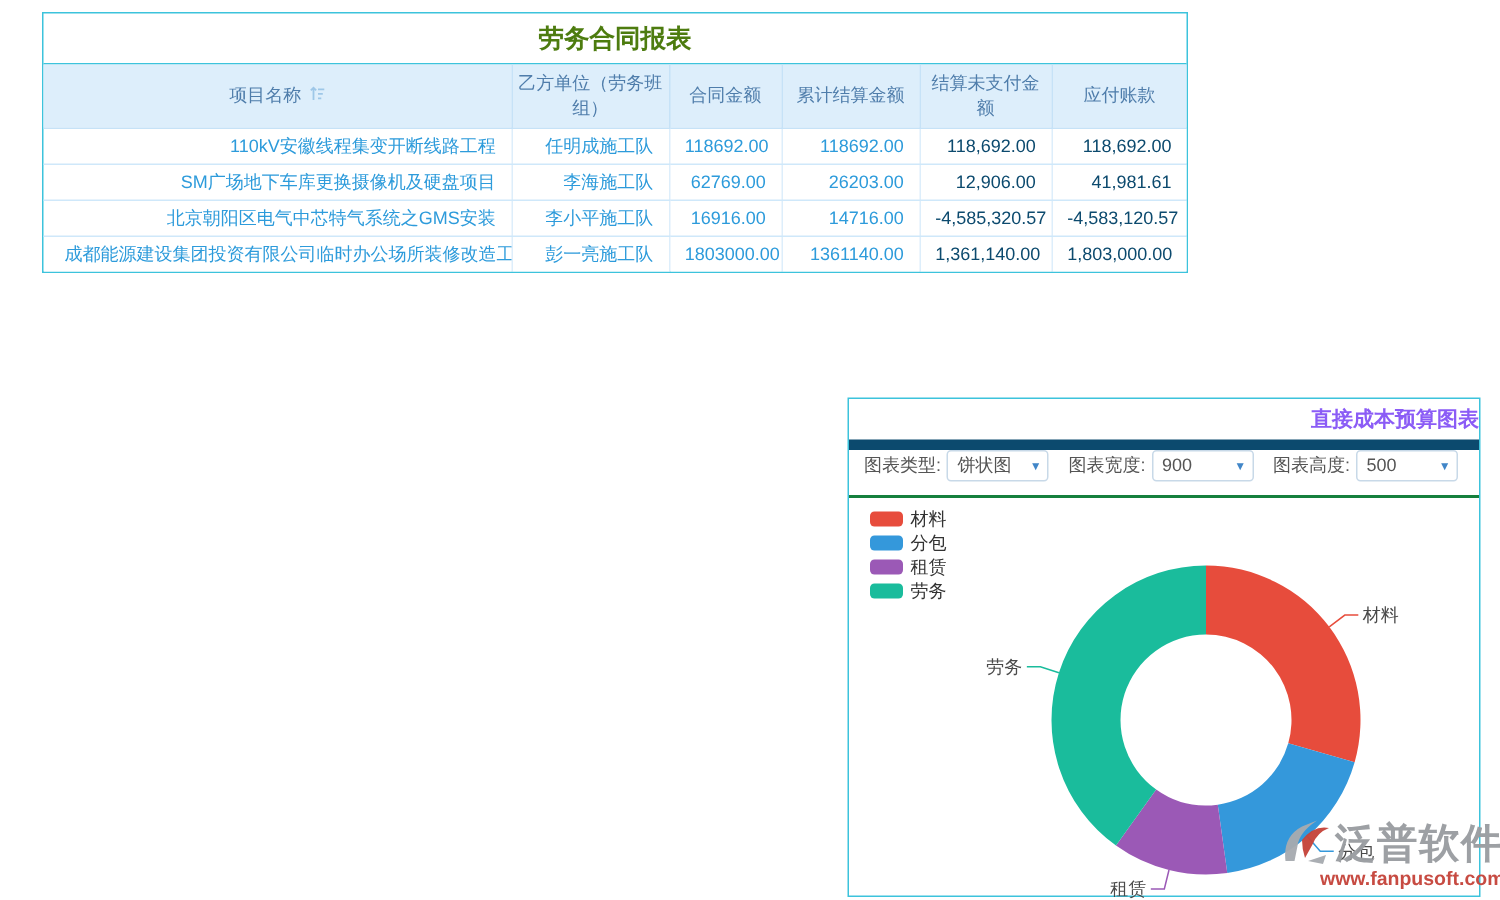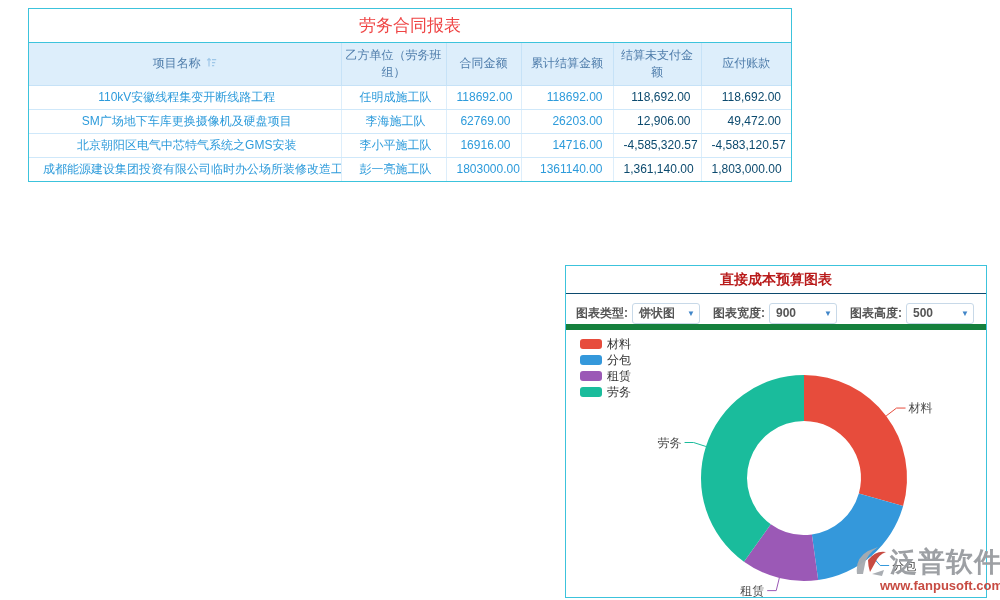--- a/index.html
+++ b/index.html
@@ -3,42 +3,42 @@
 <meta charset="utf-8">
 <style>
   html,body{margin:0;padding:0;}
   body{
     width:1000px;height:600px;position:relative;overflow:hidden;background:#fff;
     font-family:"Liberation Sans","DejaVu Sans",sans-serif;
     -webkit-font-smoothing:antialiased;
   }
   
   .table-panel{position:absolute;left:28px;top:8px;width:762px;border:1px solid #3cc3dc;background:#fff;}
-  .panel-title{height:33px;line-height:33px;text-align:center;font-weight:normal;font-size:17px;color:#ef4444;border-bottom:1px solid #3cc3dc;}
+  .panel-title{height:33px;line-height:33px;text-align:center;font-weight:bold;font-size:17px;color:#4d7c0f;border-bottom:1px solid #3cc3dc;}
   table{border-collapse:collapse;width:100%;table-layout:fixed;}
   thead th{
     background:#ddeefb;color:#4f7dab;font-size:12px;font-weight:normal;text-align:center;
     height:42px;border-right:1px solid #c6e2f7;border-bottom:1px solid #c6e2f7;padding:2px 4px;box-sizing:border-box;
   }
   thead th:last-child{border-right:none;}
   tbody td{
     font-size:12px;height:24px;border-right:1px solid #ddeefb;border-bottom:1px solid #cfe8fa;
     padding:0 10px;white-space:nowrap;overflow:hidden;box-sizing:border-box;background:#fff;
   }
   tbody td:last-child{border-right:none;}
   tbody tr:last-child td{border-bottom:none;}
   td.link, td.link span{color:#2d9bdb;}
   td.dark{color:#0c4a6e;}
-  td.al{text-align:center;padding-left:14px;}
+  td.al{text-align:right;padding-left:14px;}
   td.ar{text-align:right;}
   .sort-icon{display:inline-block;vertical-align:-1px;margin-left:5px;cursor:pointer;}
   
   .chart-panel{position:absolute;left:565px;top:265px;width:420px;height:331px;border:1px solid #3cc3dc;background:#fff;}
-  .chart-title{height:27px;line-height:27px;text-align:center;font-weight:bold;font-size:14px;color:#b91c1c;border-bottom:1px solid #0c4a6e;}
-  .controls{height:30px;display:flex;align-items:flex-end;padding-left:10px;gap:13px;border-bottom:6px solid #15803d;font-weight:bold;}
+  .chart-title{height:27px;line-height:27px;text-align:right;font-weight:bold;font-size:14px;color:#8b5cf6;border-bottom:7px solid #0c4a6e;}
+  .controls{height:30px;display:flex;align-items:flex-start;padding-left:10px;gap:13px;border-bottom:2px solid #15803d;}
   .control{display:flex;align-items:center;gap:4px;}
   .ctl-label{font-size:12px;color:#555;}
   .select{width:68px;height:21px;border:1px solid #c8d9e8;border-radius:3px;background:#fff;position:relative;
           font-size:12px;color:#555;line-height:19px;padding-left:6px;box-sizing:border-box;cursor:pointer;}
   .caret{position:absolute;right:4px;top:0;font-size:8px;color:#4186c8;line-height:19px;}
   .chart-area{position:relative;width:418px;height:271px;}
   
   .watermark{position:absolute;left:854px;top:546px;z-index:5;opacity:.96;}
   .wm-top{display:flex;align-items:center;}
   .wm-brand{font-size:27px;font-weight:bold;color:#9a9da1;letter-spacing:1px;line-height:1;margin-left:2px;}
@@ -79,21 +79,21 @@
           <td class="link ar">118692.00</td>
           <td class="dark ar">118,692.00</td>
           <td class="dark ar">118,692.00</td>
         </tr>
         <tr>
           <td class="link al"><span>SM广场地下车库更换摄像机及硬盘项目</span></td>
           <td class="link al">李海施工队</td>
           <td class="link ar">62769.00</td>
           <td class="link ar">26203.00</td>
           <td class="dark ar">12,906.00</td>
-          <td class="dark ar">49,472.00</td>
+          <td class="dark ar">41,981.61</td>
         </tr>
         <tr>
           <td class="link al"><span>北京朝阳区电气中芯特气系统之GMS安装</span></td>
           <td class="link al">李小平施工队</td>
           <td class="link ar">16916.00</td>
           <td class="link ar">14716.00</td>
           <td class="dark ar">-4,585,320.57</td>
           <td class="dark ar">-4,583,120.57</td>
         </tr>
         <tr>

